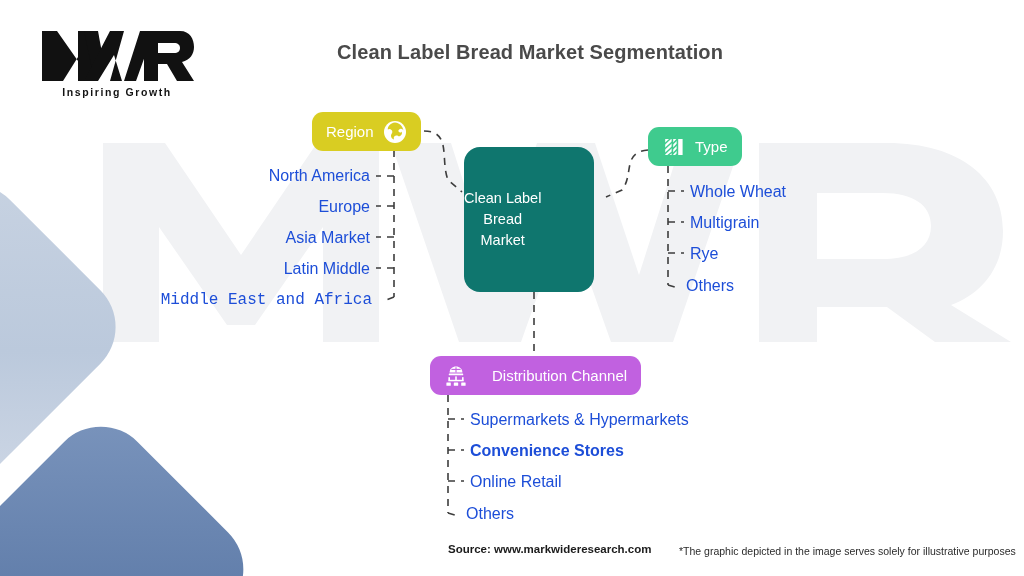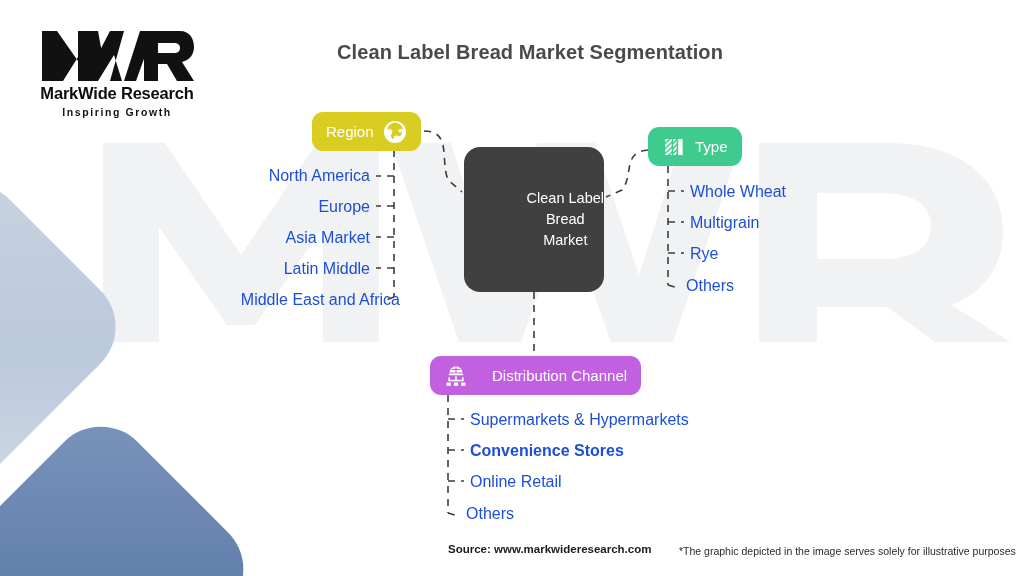--- a/index.html
+++ b/index.html
@@ -105,27 +105,27 @@
     position: absolute;
     inset: 0;
     pointer-events: none;
   }
 
   
   .center-node {
     position: absolute;
     left: 464px;
     top: 147px;
-    width: 140px;
+    width: 130px;
     height: 145px;
-    background: #404040;
+    background: #0f766e;
     border-radius: 16px;
     display: flex;
     align-items: center;
-    justify-content: flex-end;
+    justify-content: flex-start;
     box-sizing: border-box;
   }
   .center-label {
     color: #ffffff;
     font-size: 14.5px;
     line-height: 21px;
     text-align: center;
     white-space: pre-line;
   }
 
@@ -223,21 +223,20 @@
   <div class="logo">
     <svg class="logo-mark" width="154" height="56" viewBox="0 0 154 56">
       <g fill="#111111">
         <path d="M2 54 L2 4 L17 4 L38 34 L38 4 L52 4 L52 54 L38 54 L38 30 L23 54 Z"></path>
         <path d="M44 4 L58 4 L62 26 L52 42 Z"></path>
         <path d="M56 4 L70 4 L70 54 L56 54 Z" opacity="0"></path>
         <path d="M58 54 L44 54 L70 4 L84 4 L70 54 L84 54 L100 4 L114 4 L96 54 L82 54 L74 28 Z"></path>
         <path d="M104 4 L140 4 C150 4 154 12 154 20 C154 27 150 33 142 35 L154 54 L137 54 L127 37 L118 37 L118 54 L104 54 Z M118 16 L118 26 L134 26 C138 26 140 24 140 21 C140 18 138 16 134 16 Z"></path>
       </g>
     </svg>
-    <div class="logo-name">MarkWide Research</div>
     <div class="logo-tag">Inspiring Growth</div>
   </div>
 
   <div class="chart-title">Clean Label Bread Market Segmentation</div>
 
   <svg class="connectors" viewBox="0 0 1024 576">
     <g fill="none" stroke="#3d3d3d" stroke-width="1.6" stroke-dasharray="7 6" stroke-linecap="butt">
 
       <path d="M424 131 C452 131 440 160 448 180 L462 192"></path>
 
@@ -325,21 +324,21 @@
         </g>
       </svg>
     </span>
     <span class="badge-label">Distribution Channel</span>
   </div>
 
   <div class="leaf leaf-right-aligned" style="left:370px; top:167px;">North America</div>
   <div class="leaf leaf-right-aligned" style="left:370px; top:198px;">Europe</div>
   <div class="leaf leaf-right-aligned" style="left:370px; top:229px;">Asia Market</div>
   <div class="leaf leaf-right-aligned" style="left:370px; top:260px;">Latin Middle</div>
-  <div class="leaf leaf-right-aligned" style="left:400px; top:291px;">Middle East and Africa</div>
+  <div class="leaf leaf-right-aligned" style="left:372px; top:291px;font-family:Liberation Mono, monospace;">Middle East and Africa</div>
 
   <div class="leaf" style="left:690px; top:183px;">Whole Wheat</div>
   <div class="leaf" style="left:690px; top:214px;">Multigrain</div>
   <div class="leaf" style="left:690px; top:245px;">Rye</div>
   <div class="leaf" style="left:686px; top:277px;">Others</div>
 
   <div class="leaf" style="left:470px; top:411px;">Supermarkets &amp; Hypermarkets</div>
   <div class="leaf" style="left:470px; top:442px;font-weight:bold;">Convenience Stores</div>
   <div class="leaf" style="left:470px; top:473px;">Online Retail</div>
   <div class="leaf" style="left:466px; top:505px;">Others</div>

